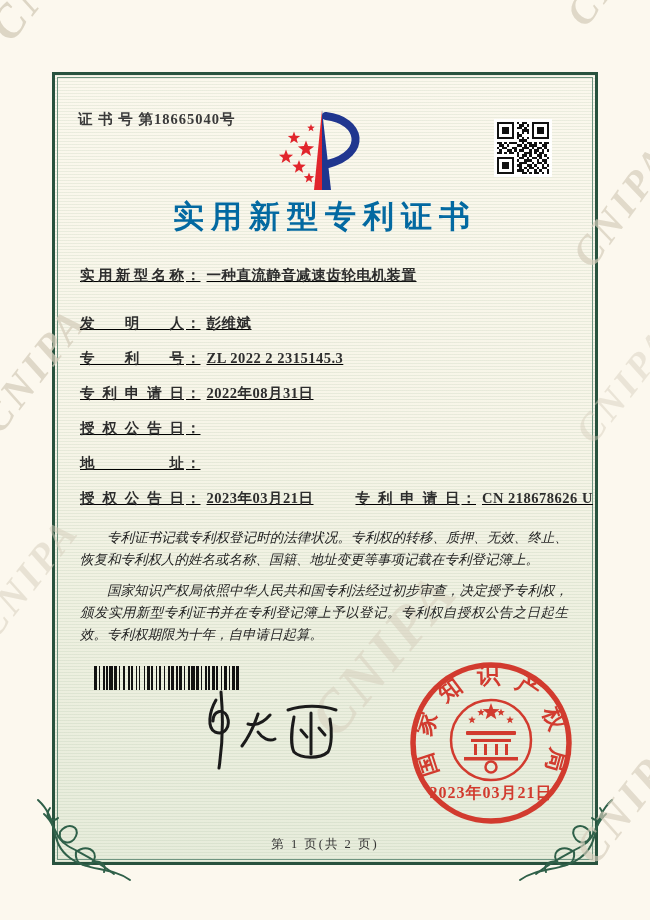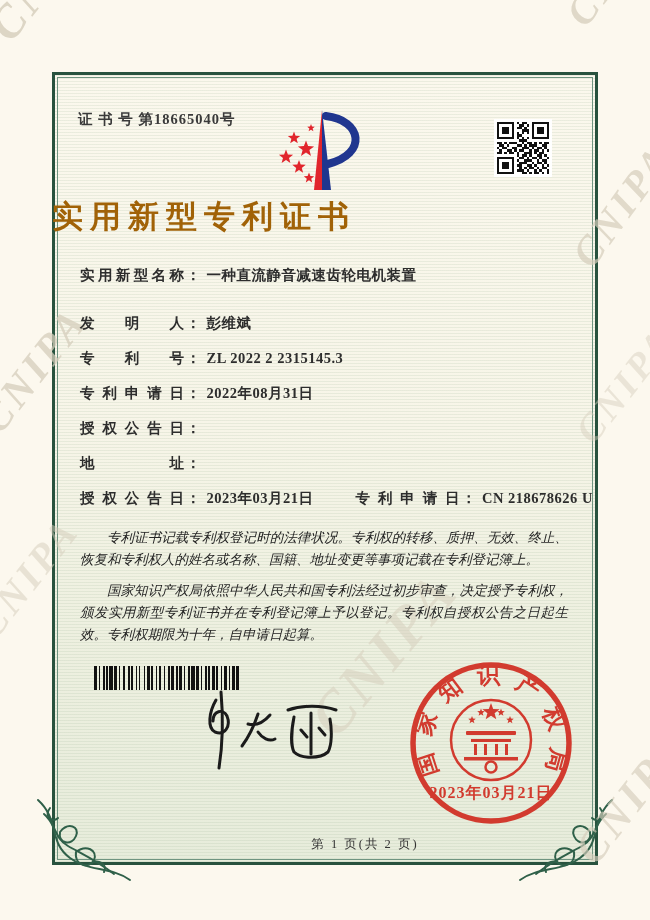--- a/index.html
+++ b/index.html
@@ -17,40 +17,40 @@
        linear-gradient(180deg,#fbf8ed 0%,#f7f5e8 45%,#eef0e0 70%,#e7ecdb 100%);}
   #panel-bg .inner-line{position:absolute;inset:2px;border:1px solid #6f9480;}
   .corner{position:absolute;z-index:2;pointer-events:none;}
   
   #content{position:absolute;left:52px;top:72px;width:546px;height:793px;z-index:3;}
   #cert-no{position:absolute;left:26px;top:38px;font-size:14.5px;font-weight:600;color:#3a3a3a;letter-spacing:1px;}
   #logo{position:absolute;left:212px;top:32px;}
   #qr{position:absolute;left:442px;top:47px;width:58px;height:58px;background:#fff;padding:3px;
       display:grid;grid-template-columns:repeat(21,1fr);grid-template-rows:repeat(21,1fr);box-sizing:border-box;}
   #qr div.on{background:#111;}
-  #title{position:absolute;left:0;top:124px;width:100%;text-align:left;font-size:31px;font-weight:bold;
-         color:#a16207;letter-spacing:7px;}
-  #fields{position:absolute;left:28px;top:192px;width:492px;}
+  #title{position:absolute;left:0;top:124px;width:100%;text-align:center;font-size:31px;font-weight:bold;
+         color:#0369a1;letter-spacing:7px;}
+  #fields{position:absolute;left:28px;top:192px;width:492px;text-decoration:underline;}
   .frow{display:flex;margin-bottom:13px;font-size:14.5px;font-weight:600;color:#2d2d2d;line-height:22px;}
   .frow.first{margin-bottom:26px;}
   .flabel{width:104px;text-align:justify;text-align-last:justify;flex:none;}
   .fcolon{flex:none;margin:0 6px 0 2px;}
   .fvalue{letter-spacing:.5px;white-space:nowrap;}
   .fgroup{display:flex;}
   .fgroup.second{margin-left:42px;}
   #paras{position:absolute;left:28px;top:455px;width:488px;font-size:13.5px;line-height:22px;
          color:#242424;font-style:italic;font-weight:500;}
   #paras p{margin:0 0 9px 0;text-indent:2em;text-align:justify;}
   #barcode{position:absolute;left:42px;top:594px;width:205px;height:24px;display:flex;overflow:hidden;}
   #barcode span{height:100%;flex:none;}
   #sig-titles{position:absolute;left:42px;top:648px;font-family:"Liberation Sans","DejaVu Sans",sans-serif;
       font-size:15px;font-weight:600;color:#222;line-height:28px;}
   #signature{position:absolute;left:132px;top:612px;}
   #seal{position:absolute;left:353px;top:586px;mix-blend-mode:multiply;opacity:.93;}
-  #page-num{position:absolute;left:0;top:764px;width:100%;text-align:center;font-size:12.5px;color:#333;letter-spacing:2px;margin-left:40px;}
+  #page-num{position:absolute;left:0;top:764px;width:100%;text-align:center;font-size:12.5px;color:#333;letter-spacing:2px;}
   #bottom-note{position:absolute;left:0;top:884px;width:650px;text-align:center;z-index:3;
       font-size:14px;font-style:italic;font-weight:600;color:#45453e;letter-spacing:3px;}
 </style>
 </head>
 <body>
 
 <div id="page">
 
   <div id="panel-bg">
     <div class="inner-line"></div>

